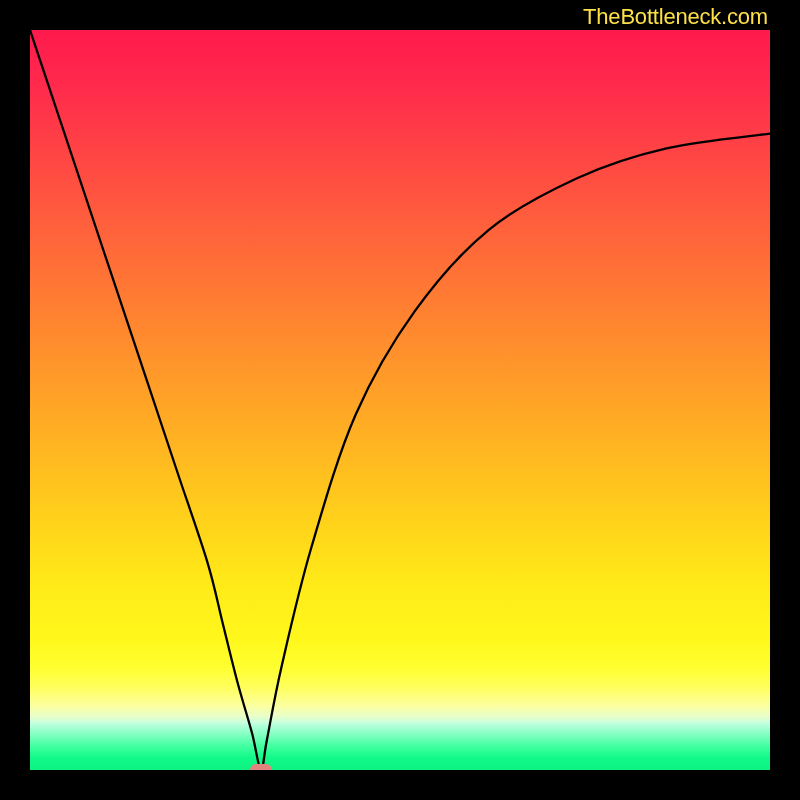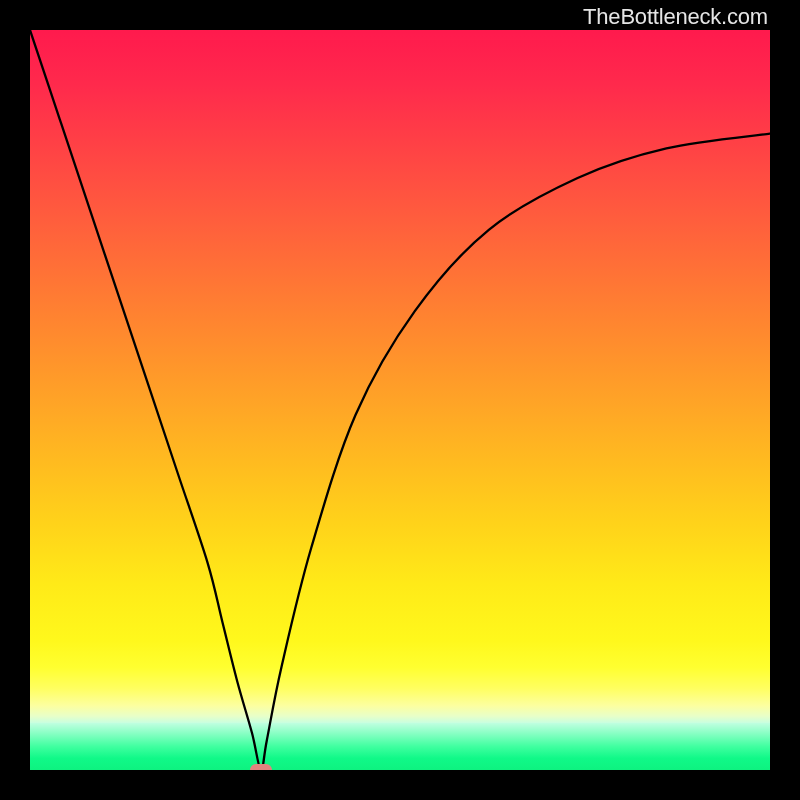--- a/index.html
+++ b/index.html
@@ -63,21 +63,21 @@
       #80ffc0 25%,
       #40ffa0 50%,
       #10f988 75%,
       #0ef280 100%
     );
   }
   .attribution {
     position: absolute;
     top: 4px;
     right: 32px;
-    color: #e5e5e5;
+    color: #fde047;
     font-size: 22px;
     font-weight: 400;
     letter-spacing: -0.2px;
   }
   svg.curve {
     position: absolute;
     top: 0;
     left: 0;
     width: 100%;
     height: 100%;

